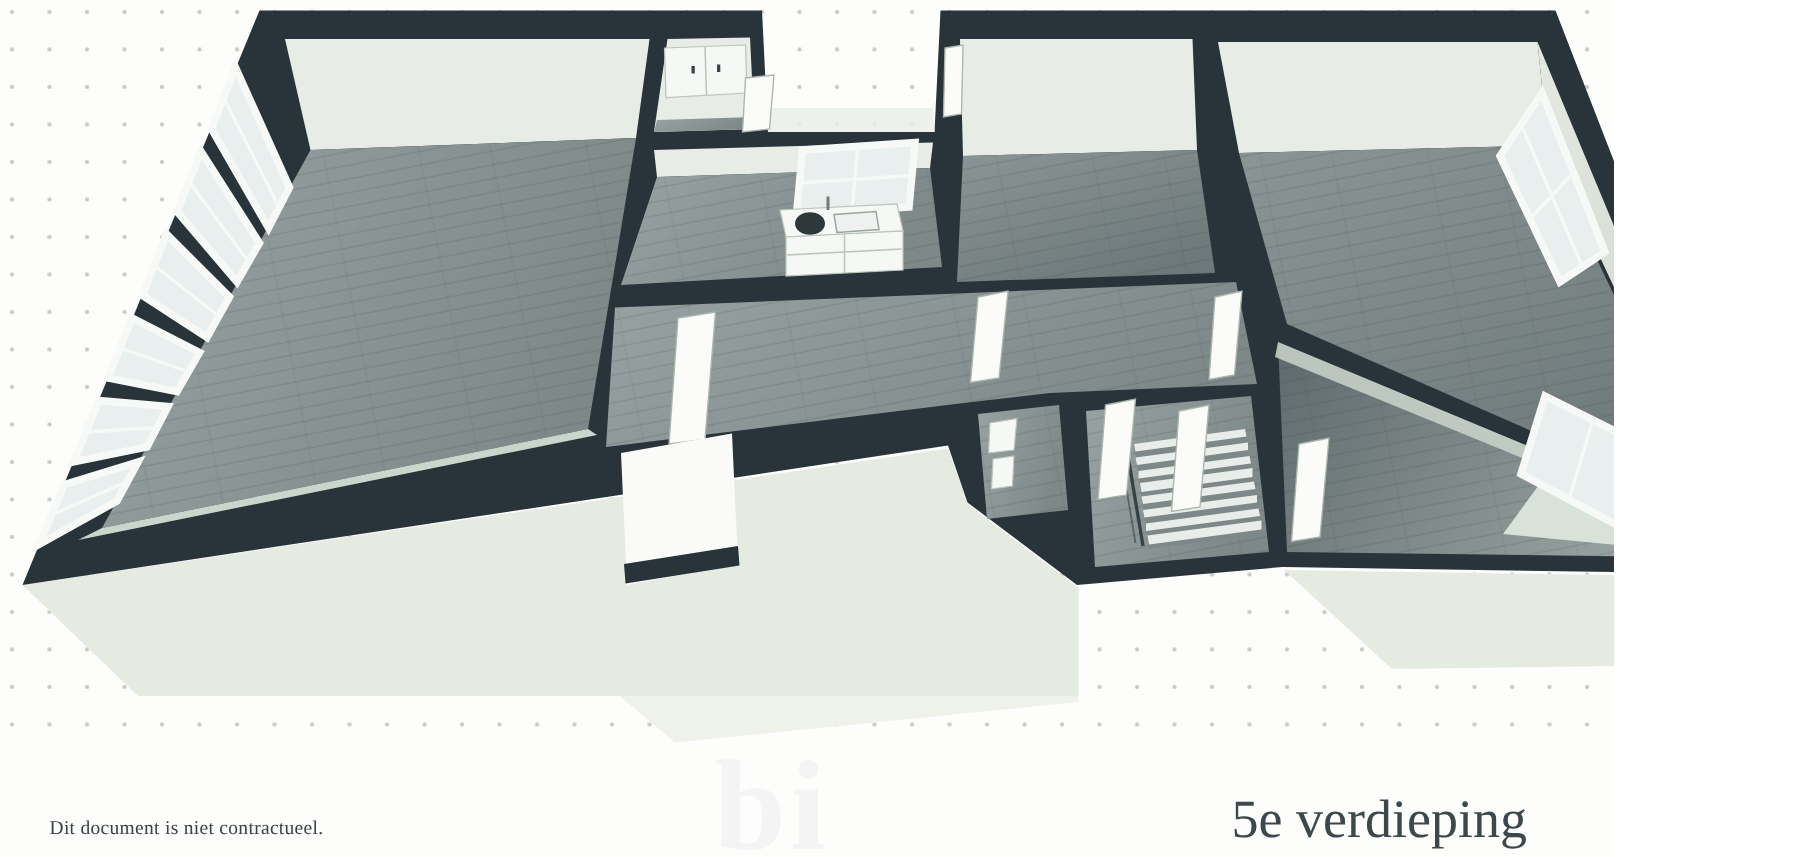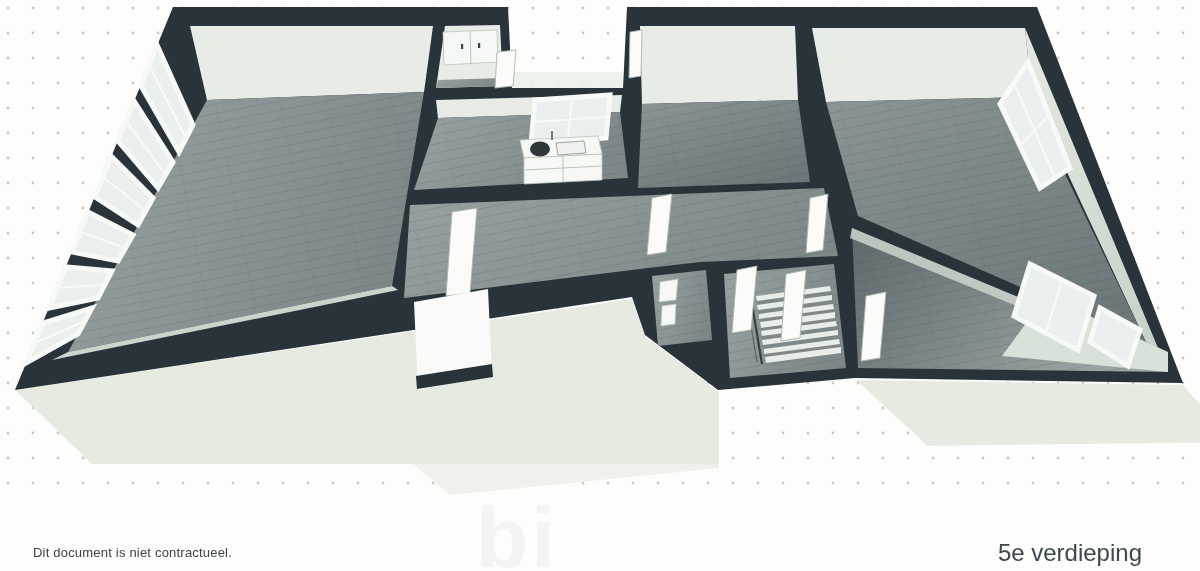--- a/index.html
+++ b/index.html
@@ -1,21 +1,21 @@
 <!DOCTYPE html>
 <html style="--bg: #fdfdfc; --dot: #c6c9c6; --wall: #29343a; --wall-face: #e7ede6; --wall-face-side: #d9e2d9; --wall-face-low: #cbd5cc; --floor-light: #8e9798; --floor-mid: #7f8a8b; --floor-dark: #657073; --slab: #e6ebe2; --slab-light: #eef2ea; --window-frame: #f7f9f7; --glass: #e9efee; --door: #fbfcfa; --door-edge: #aab6ac; --text: #3b4347; --title: #3d484c; --watermark: #f3f4f3;"><head>
 <meta charset="utf-8">
 <style>
   html,body{margin:0;padding:0;background:#fff;}
-  .stage{position:relative;width:1200px;height:571px;overflow:hidden;
-         background:var(--bg,#fdfdfc);font-family:Liberation Sans, sans-serif;}
+  .stage{position:relative;width:1076px;height:571px;overflow:hidden;
+         background:var(--bg,#fdfdfc);font-family:Liberation Serif, serif;}
   .stage svg{position:absolute;left:0;top:0;}
   .disclaimer{position:absolute;left:33px;bottom:11px;font-size:13px;
               color:var(--text,#3b4347);letter-spacing:.2px;}
-  .floor-title{position:absolute;right:58px;bottom:4px;font-size:24px;
+  .floor-title{position:absolute;right:58px;bottom:4px;font-size:36px;
                color:var(--title,#3d484c);}
   .watermark{position:absolute;left:476px;bottom:-16px;font-size:86px;font-weight:bold;
              color:var(--watermark,#f3f4f3);letter-spacing:3px;user-select:none;}
   
   .wall{fill:var(--wall,#29343a);}
   .dot{fill:var(--dot,#c6c9c6);}
   .slab{fill:var(--slab,#e6ebe2);}
   .slab2{fill:var(--slab-light,#eef2ea);}
   .wf{fill:var(--wall-face,#e7ede6);}
   .wfs{fill:var(--wall-face-side,#d9e2d9);}

